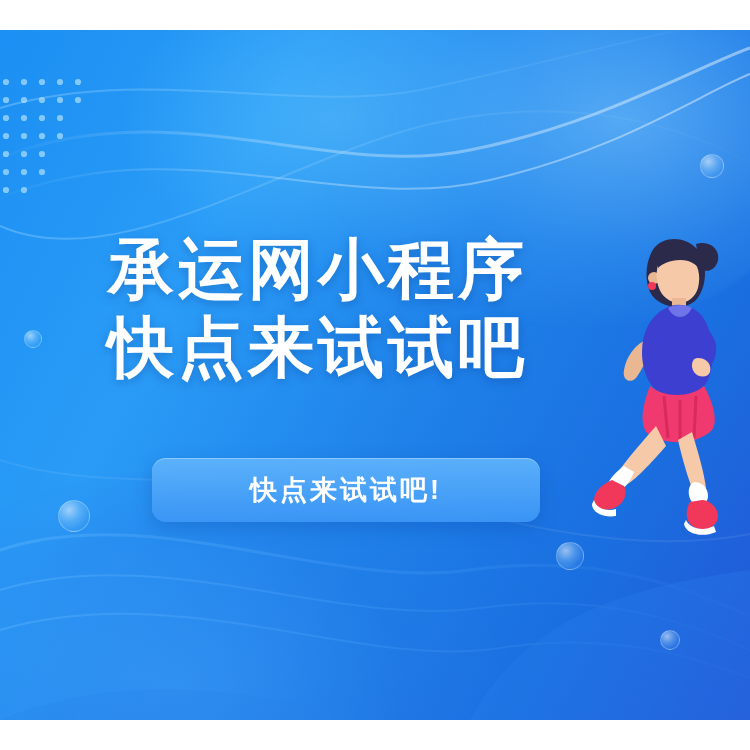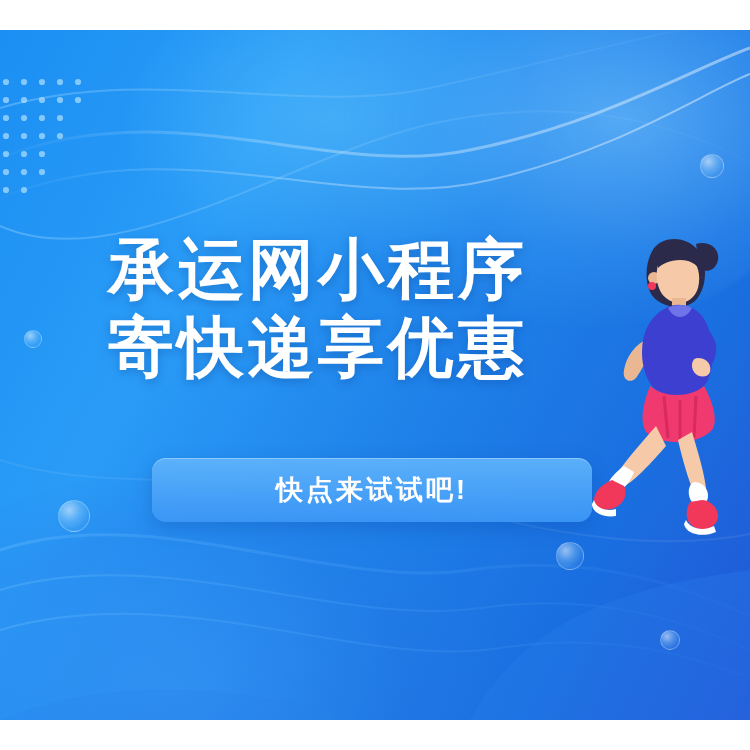--- a/index.html
+++ b/index.html
@@ -98,21 +98,21 @@
     letter-spacing: 4px;
     color: #ffffff;
     white-space: nowrap;
     text-shadow: 0 3px 10px rgba(10,60,140,0.35);
   }
   
   .cta {
     position: absolute;
     left: 152px;
     top: 428px;
-    width: 440px;
+    width: 388px;
     height: 64px;
     border-radius: 14px;
     background: linear-gradient(180deg, rgba(96,180,252,0.92) 0%, rgba(59,150,246,0.92) 100%);
     box-shadow: 0 6px 18px rgba(12,70,160,0.28), inset 0 1px 0 rgba(255,255,255,0.30);
     display: flex;
     align-items: center;
     justify-content: center;
     cursor: pointer;
   }
   .cta-label {
@@ -222,21 +222,21 @@
     </svg>
 
     <div class="bubble" style="left:58px; top:470px; width:30px; height:30px;"></div>
     <div class="bubble" style="left:556px; top:512px; width:26px; height:26px;"></div>
     <div class="bubble" style="left:700px; top:124px; width:22px; height:22px;"></div>
     <div class="bubble" style="left:24px; top:300px; width:16px; height:16px;"></div>
     <div class="bubble" style="left:660px; top:600px; width:18px; height:18px;"></div>
 
     <div class="headline-block">
       <div class="headline">承运网小程序</div>
-      <div class="headline">寄快递享优惠</div>
+      <div class="headline">快点来试试吧</div>
     </div>
 
     <div class="cta">
       <span class="cta-label">快点来试试吧!</span>
     </div>
 
     <svg class="girl" viewBox="0 0 180 320">
 
       <path d="M70,118 C54,124 46,138 44,150 C42,160 50,164 56,158 C62,150 66,138 76,132 Z" fill="#eab793"></path>
 

